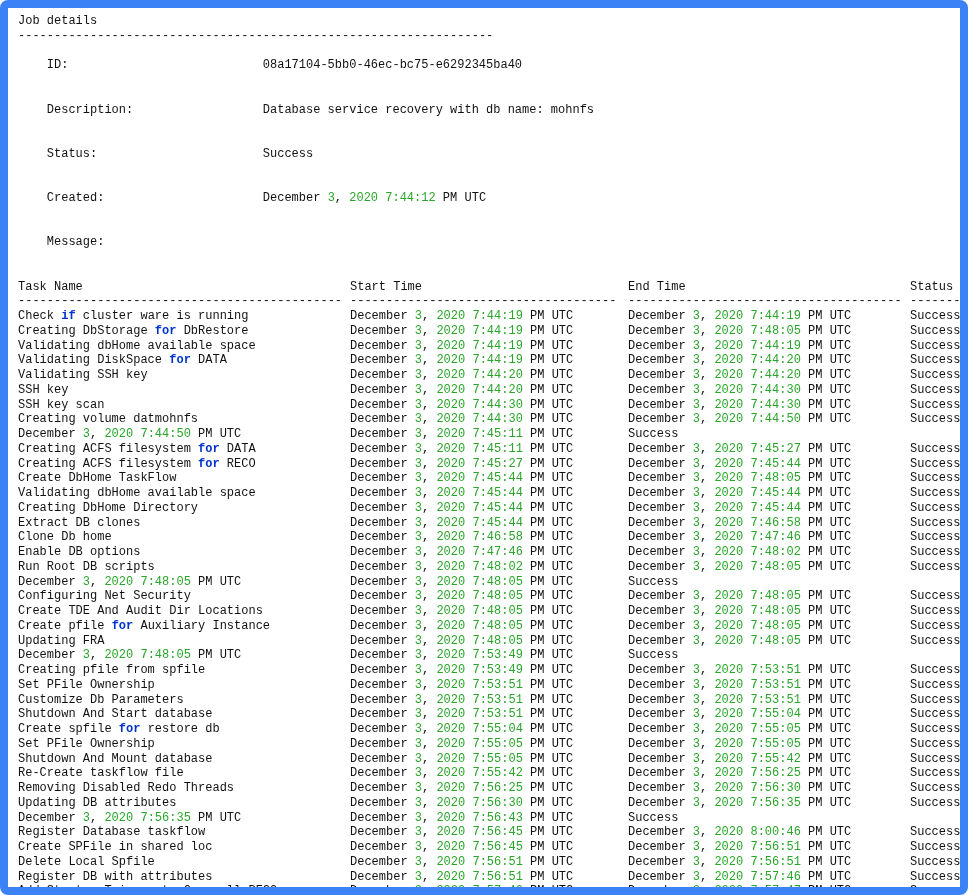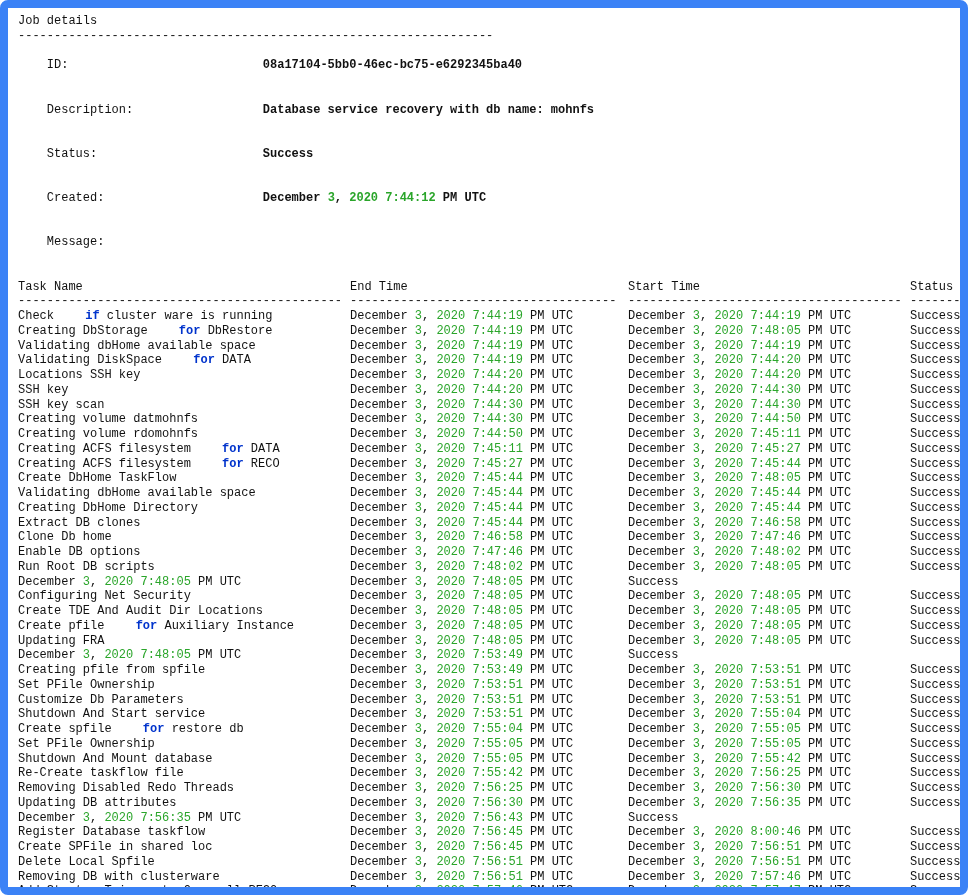--- a/index.html
+++ b/index.html
@@ -14,25 +14,25 @@
     overflow:hidden;
     font-family:"Liberation Mono","DejaVu Sans Mono",monospace;
     font-size:12px;
     line-height:14.75px;
     color:#111;
   }
   .line{white-space:pre;}
   .blank{height:14.75px;}
   .kv{white-space:pre;}
   .k{display:inline-block;width:202px;white-space:pre;}
-  .v{display:inline-block;padding-left:14px;white-space:pre;font-weight:bold;}
+  .v{display:inline-block;padding-left:14px;white-space:pre;}
   .grid{display:grid;grid-template-columns:332px 278px 282px 1fr;}
   .c{white-space:pre;overflow:hidden;}
   .num{color:var(--num-color,#2aa52a);}
-  .kw{color:var(--kw-color,#0033cc);font-weight:bold;margin-left:24px;}
+  .kw{color:var(--kw-color,#0033cc);font-weight:bold;}
 </style>
 </head>
 <body>
 
 <div class="terminal">
   <div class="line">Job details</div>
   <div class="line">------------------------------------------------------------------</div>
 
   <div class="kv">
     <span class="k">ID:</span><span class="v">08a17104-5bb0-46ec-bc75-e6292345ba40</span>
@@ -47,22 +47,22 @@
     <span class="k">Created:</span><span class="v">December <span class="num">3</span>, <span class="num">2020</span> <span class="num">7:44:12</span> PM UTC</span>
   </div>
   <div class="kv">
     <span class="k">Message:</span><span class="v"></span>
   </div>
 
   <div class="blank"></div>
 
   <div class="grid">
     <span class="c">Task Name</span>
+    <span class="c">Start Time</span>
     <span class="c">End Time</span>
-    <span class="c">Start Time</span>
     <span class="c">Status</span>
   </div>
   <div class="grid">
     <span class="c">---------------------------------------------</span>
     <span class="c">-------------------------------------</span>
     <span class="c">--------------------------------------</span>
     <span class="c">--------</span>
   </div>
 
   <div id="task-rows">
@@ -84,21 +84,21 @@
         <span class="c">December <span class="num">3</span>, <span class="num">2020</span> <span class="num">7:44:19</span> PM UTC</span>
         <span class="c">Success</span>
       </div>
       <div class="grid">
         <span class="c">Validating DiskSpace <span class="kw">for</span> DATA</span>
         <span class="c">December <span class="num">3</span>, <span class="num">2020</span> <span class="num">7:44:19</span> PM UTC</span>
         <span class="c">December <span class="num">3</span>, <span class="num">2020</span> <span class="num">7:44:20</span> PM UTC</span>
         <span class="c">Success</span>
       </div>
       <div class="grid">
-        <span class="c">Locations SSH key</span>
+        <span class="c">Validating SSH key</span>
         <span class="c">December <span class="num">3</span>, <span class="num">2020</span> <span class="num">7:44:20</span> PM UTC</span>
         <span class="c">December <span class="num">3</span>, <span class="num">2020</span> <span class="num">7:44:20</span> PM UTC</span>
         <span class="c">Success</span>
       </div>
       <div class="grid">
         <span class="c">SSH key</span>
         <span class="c">December <span class="num">3</span>, <span class="num">2020</span> <span class="num">7:44:20</span> PM UTC</span>
         <span class="c">December <span class="num">3</span>, <span class="num">2020</span> <span class="num">7:44:30</span> PM UTC</span>
         <span class="c">Success</span>
       </div>
@@ -108,21 +108,20 @@
         <span class="c">December <span class="num">3</span>, <span class="num">2020</span> <span class="num">7:44:30</span> PM UTC</span>
         <span class="c">Success</span>
       </div>
       <div class="grid">
         <span class="c">Creating volume datmohnfs</span>
         <span class="c">December <span class="num">3</span>, <span class="num">2020</span> <span class="num">7:44:30</span> PM UTC</span>
         <span class="c">December <span class="num">3</span>, <span class="num">2020</span> <span class="num">7:44:50</span> PM UTC</span>
         <span class="c">Success</span>
       </div>
       <div class="grid">
-        <span class="c">Creating volume rdomohnfs</span>
         <span class="c">December <span class="num">3</span>, <span class="num">2020</span> <span class="num">7:44:50</span> PM UTC</span>
         <span class="c">December <span class="num">3</span>, <span class="num">2020</span> <span class="num">7:45:11</span> PM UTC</span>
         <span class="c">Success</span>
       </div>
       <div class="grid">
         <span class="c">Creating ACFS filesystem <span class="kw">for</span> DATA</span>
         <span class="c">December <span class="num">3</span>, <span class="num">2020</span> <span class="num">7:45:11</span> PM UTC</span>
         <span class="c">December <span class="num">3</span>, <span class="num">2020</span> <span class="num">7:45:27</span> PM UTC</span>
         <span class="c">Success</span>
       </div>
@@ -220,21 +219,21 @@
         <span class="c">December <span class="num">3</span>, <span class="num">2020</span> <span class="num">7:53:51</span> PM UTC</span>
         <span class="c">Success</span>
       </div>
       <div class="grid">
         <span class="c">Customize Db Parameters</span>
         <span class="c">December <span class="num">3</span>, <span class="num">2020</span> <span class="num">7:53:51</span> PM UTC</span>
         <span class="c">December <span class="num">3</span>, <span class="num">2020</span> <span class="num">7:53:51</span> PM UTC</span>
         <span class="c">Success</span>
       </div>
       <div class="grid">
-        <span class="c">Shutdown And Start service</span>
+        <span class="c">Shutdown And Start database</span>
         <span class="c">December <span class="num">3</span>, <span class="num">2020</span> <span class="num">7:53:51</span> PM UTC</span>
         <span class="c">December <span class="num">3</span>, <span class="num">2020</span> <span class="num">7:55:04</span> PM UTC</span>
         <span class="c">Success</span>
       </div>
       <div class="grid">
         <span class="c">Create spfile <span class="kw">for</span> restore db</span>
         <span class="c">December <span class="num">3</span>, <span class="num">2020</span> <span class="num">7:55:04</span> PM UTC</span>
         <span class="c">December <span class="num">3</span>, <span class="num">2020</span> <span class="num">7:55:05</span> PM UTC</span>
         <span class="c">Success</span>
       </div>
@@ -285,21 +284,21 @@
         <span class="c">December <span class="num">3</span>, <span class="num">2020</span> <span class="num">7:56:51</span> PM UTC</span>
         <span class="c">Success</span>
       </div>
       <div class="grid">
         <span class="c">Delete Local Spfile</span>
         <span class="c">December <span class="num">3</span>, <span class="num">2020</span> <span class="num">7:56:51</span> PM UTC</span>
         <span class="c">December <span class="num">3</span>, <span class="num">2020</span> <span class="num">7:56:51</span> PM UTC</span>
         <span class="c">Success</span>
       </div>
       <div class="grid">
-        <span class="c">Removing DB with clusterware</span>
+        <span class="c">Register DB with attributes</span>
         <span class="c">December <span class="num">3</span>, <span class="num">2020</span> <span class="num">7:56:51</span> PM UTC</span>
         <span class="c">December <span class="num">3</span>, <span class="num">2020</span> <span class="num">7:57:46</span> PM UTC</span>
         <span class="c">Success</span>
       </div>
       <div class="grid">
         <span class="c">Add Startup Trigger to Open all RECO</span>
         <span class="c">December <span class="num">3</span>, <span class="num">2020</span> <span class="num">7:57:46</span> PM UTC</span>
         <span class="c">December <span class="num">3</span>, <span class="num">2020</span> <span class="num">7:57:47</span> PM UTC</span>
         <span class="c">Success</span>
       </div>

